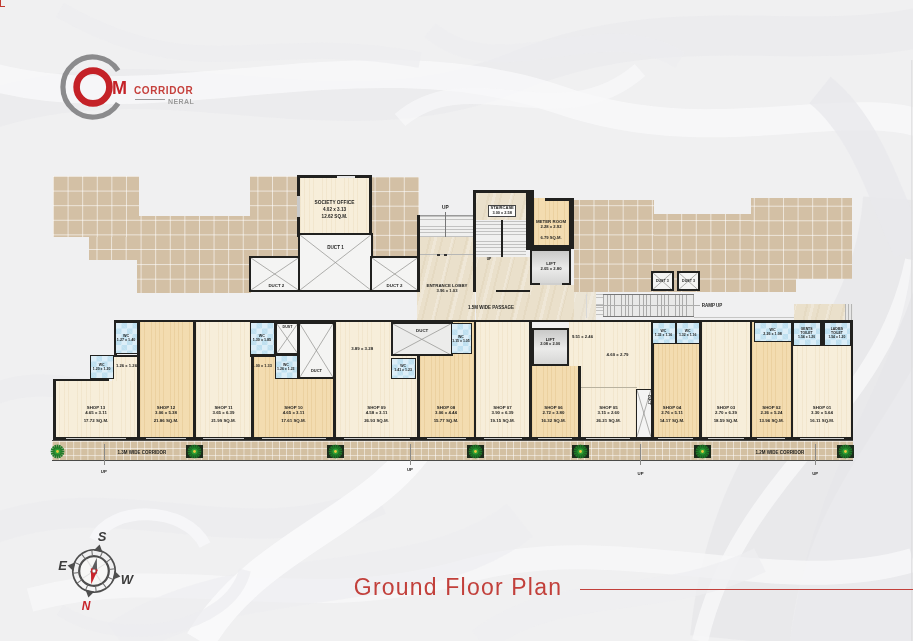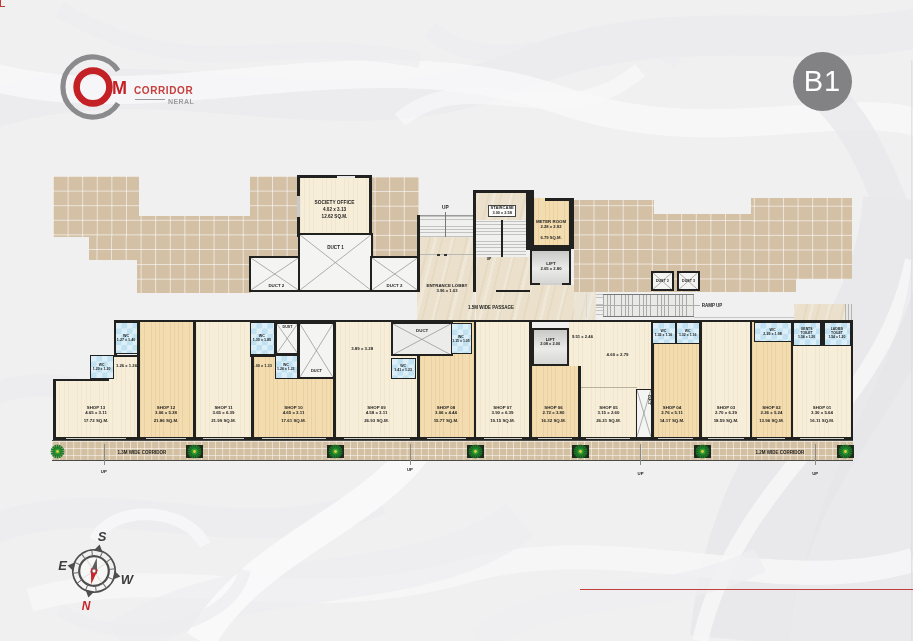--- a/index.html
+++ b/index.html
@@ -56,23 +56,20 @@
 <svg class="ab" width="160" height="80" viewBox="0 0 160 80" style="left:58px;top:50px">
 <g transform="translate(35,37)">
 <path d="M 25.1 -16.3 A 30 30 0 1 0 25.1 16.3" fill="none" stroke="#8b8b8d" stroke-width="5.2"></path>
 <circle cx="0" cy="0" r="16.4" fill="none" stroke="#c42127" stroke-width="6.6"></circle>
 </g>
 <text x="54" y="44" font-family="Liberation Sans,sans-serif" font-size="18" font-weight="bold" fill="#c42127">M</text>
 </svg>
 <div class="ab" style="left:134px;top:85px;font-size:10px;letter-spacing:0.6px;color:#c5403c;font-weight:bold;font-family:'Liberation Sans',sans-serif">CORRIDOR</div>
 <div class="ab" style="left:134.5px;top:99px;width:30px;height:1px;background:#9a9a9a"></div>
 <div class="ab" style="left:168px;top:97.5px;font-size:7px;letter-spacing:0.4px;color:#9a9a9a;font-weight:bold">NERAL</div>
-<div class="ab" style="left:793px;top:52px;width:59px;height:59px;border-radius:50%;background:#828285">
-<div style="position:absolute;left:0;top:13px;width:59px;text-align:center;font-size:29px;color:#fff;letter-spacing:1px">B1</div>
-    </div>
 <div class="tan" style="left:53px;top:176px;width:86.0px;height:61.0px;background-position:-0.0px -0.0px"></div>
 <div class="tan" style="left:139px;top:216px;width:111.0px;height:43.5px;background-position:-13.0px -10.8px"></div>
 <div class="tan" style="left:250px;top:176px;width:47.5px;height:81.0px;background-position:-7.2px -0.0px"></div>
 <div class="tan" style="left:89.3px;top:237px;width:49.7px;height:22.5px;background-position:-7.1px -2.6px"></div>
 <div class="tan" style="left:137px;top:259.5px;width:113.5px;height:33.0px;background-position:-11.0px -10.5px"></div>
 <div class="tan" style="left:371.6px;top:176.5px;width:47.4px;height:80.5px;background-position:-12.0px -0.5px"></div>
 <div class="tan" style="left:573.7px;top:200px;width:79.9px;height:92.3px;background-position:-9.7px -9.4px"></div>
 <div class="tan" style="left:653.6px;top:213.7px;width:97.4px;height:78.6px;background-position:-2.0px -8.5px"></div>
 <div class="tan" style="left:751px;top:197.5px;width:45.0px;height:94.8px;background-position:-11.8px -6.9px"></div>
 <div class="tan" style="left:796px;top:197.5px;width:56.3px;height:81.1px;background-position:-13.0px -6.9px"></div>
@@ -519,13 +516,14 @@
         </g>
 <path d="M0,-13.5 L3.6,2 L-3.6,2 Z" fill="#5d5d5f"></path>
 <path d="M0,13.5 L3.6,-2 L-3.6,-2 Z" fill="#c8242b"></path>
 <circle r="1.7" fill="#fff" stroke="#888" stroke-width=".5"></circle>
 </g>
 <text x="8" y="-30" font-size="13" font-weight="bold" font-style="italic" fill="#3c3c3c" text-anchor="middle">S</text>
 <text x="-31.5" y="-1.5" font-size="13" font-weight="bold" font-style="italic" fill="#3c3c3c" text-anchor="middle">E</text>
 <text x="33" y="13" font-size="13" font-weight="bold" font-style="italic" fill="#3c3c3c" text-anchor="middle">W</text>
 <text x="-8" y="39" font-size="12" font-weight="bold" font-style="italic" fill="#c8242b" text-anchor="middle">N</text>
 </svg>
+<div class="ab" style="left:348px;top:574px;width:220px;text-align:center;font-size:23px;color:#c2403b;letter-spacing:1.2px">Ground Floor Plan</div>
 <div class="ab" style="left:580px;top:588.5px;width:333px;height:1.1px;background:#c2403b"></div>
 </div>
 </body></html>

